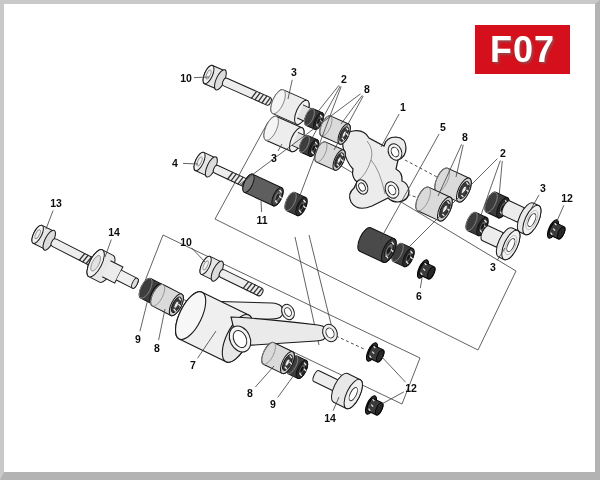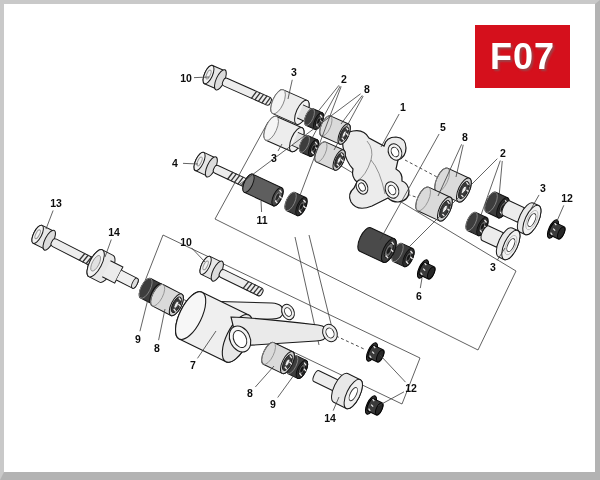--- a/index.html
+++ b/index.html
@@ -8,21 +8,21 @@
     background:#ffffff;font-family:"Liberation Sans", sans-serif;
   }
   #frame{
     position:absolute;left:0;top:0;right:0;bottom:0;
     border-left:4px solid #c9c9c9;border-top:4px solid #c9c9c9;
     border-right:5px solid #b3b3b3;border-bottom:8px solid #b3b3b3;
     background:#ffffff;
   }
   #canvas{position:absolute;left:0;top:0;}
   #badge{
-    position:absolute;left:475px;top:25px;width:95px;height:63px;
+    position:absolute;left:475px;top:25px;width:95px;height:49px;
     display:flex;align-items:center;justify-content:center;
     font-weight:bold;font-size:36px;letter-spacing:1px;
     text-shadow:2px 2px 2px rgba(110,110,110,0.55);
     user-select:none;
   }
 </style>
 </head>
 <body>
 
 <div id="frame"></div>

